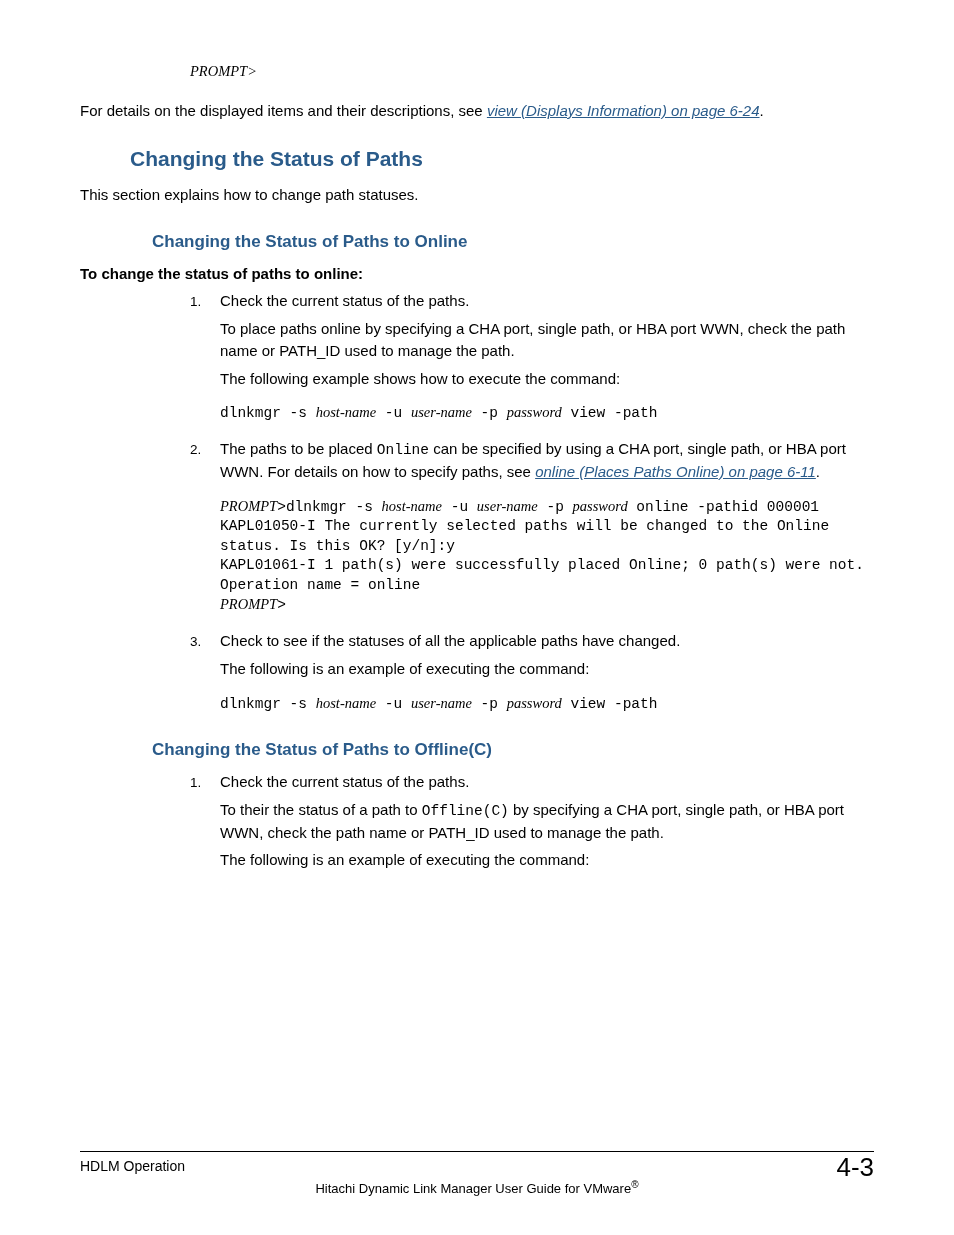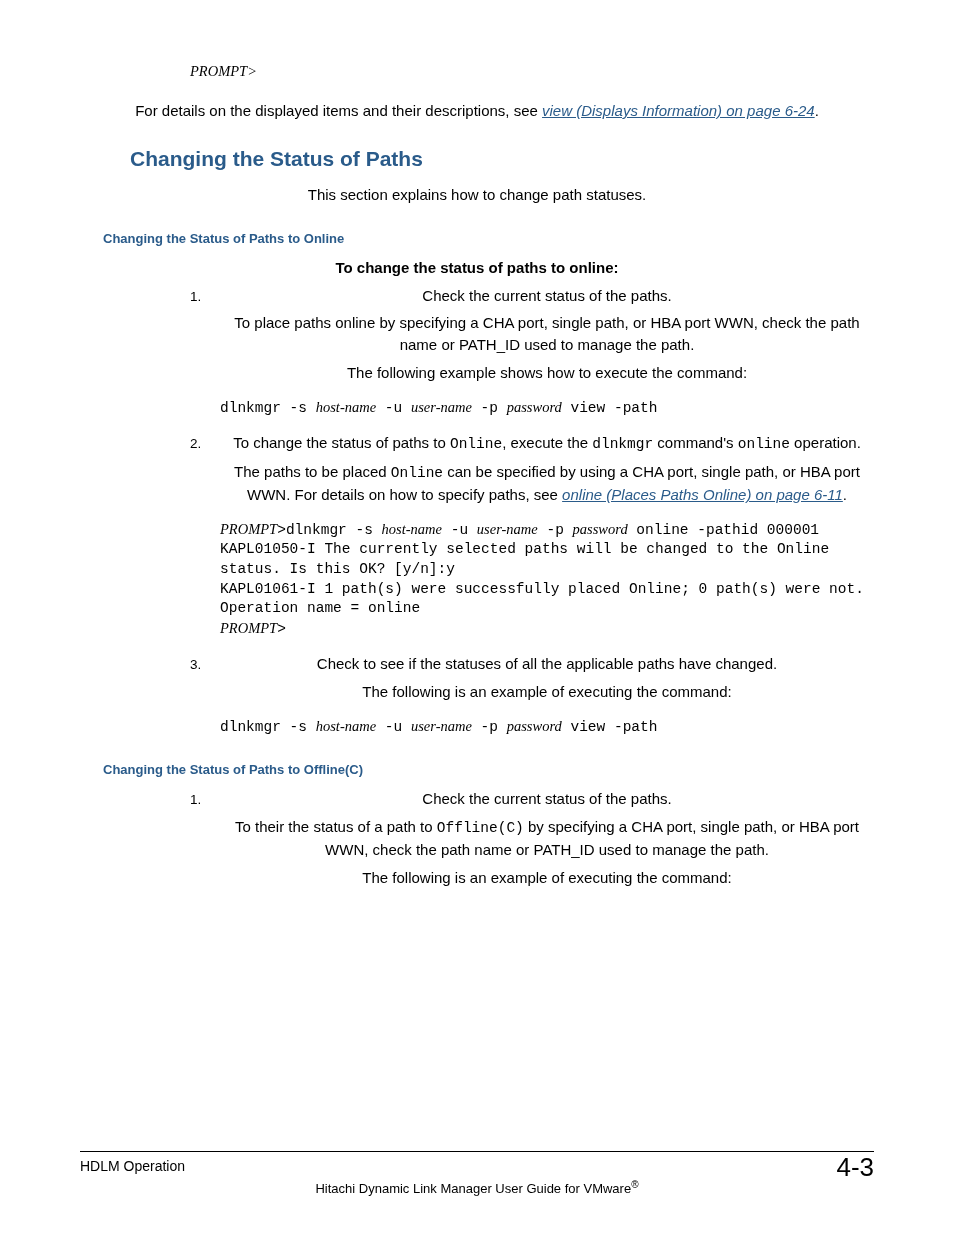--- a/index.html
+++ b/index.html
@@ -29,23 +29,23 @@
     font-style: italic;
   }
   h2.sec {
     color: #2a5b8a;
     font-size: 21px;
     font-weight: bold;
     margin: 22px 0 10px 50px;
   }
   h3.sub {
     color: #2a5b8a;
-    font-size: 13px;
+    font-size: 17px;
     font-weight: bold;
-    margin: 24px 0 8px 23px;
+    margin: 24px 0 8px 72px;
   }
   .bold { font-weight: bold; }
   ol {
     list-style: none;
     padding-left: 0;
     margin: 0;
   }
   ol li {
     position: relative;
     padding-left: 30px;
@@ -57,21 +57,21 @@
     font-size: 13.5px;
     top: 2px;
   }
   .codeblock {
     font-family: "Courier New", Courier, monospace;
     font-size: 14.5px;
     white-space: pre-wrap;
     margin: 14px 0 14px 0;
     line-height: 1.35;
   }
-  .p { margin: 6px 0; text-align: center; }
+  .p { margin: 6px 0; }
   .footer {
     position: absolute;
     bottom: 36px;
     left: 80px;
     right: 80px;
   }
   .footer-line {
     border-top: 1px solid #000;
     margin-bottom: 4px;
     position: relative;
@@ -119,23 +119,20 @@
     <span class="num">1.</span>
     <div class="p">Check the current status of the paths.</div>
     <div class="p">To place paths online by specifying a CHA port, single path, or HBA port WWN, check the path name or PATH_ID used to manage the path.</div>
     <div class="p">The following example shows how to execute the command:</div>
     <div class="codeblock"><span>dlnkmgr -s </span><span class="italic">host-name</span><span> -u </span><span class="italic">user-name</span><span> -p </span><span class="italic">password</span><span> view -path</span></div>
   </li>
 
   <li>
     <span class="num">2.</span>
     <div class="p">
-      <span>To change the status of paths to </span><span class="mono">Online</span><span>, execute the </span><span class="mono">dlnkmgr</span><span> command's </span><span class="mono">online</span><span> operation.</span>
-    </div>
-    <div class="p">
       <span>The paths to be placed </span><span class="mono">Online</span><span> can be specified by using a CHA port, single path, or HBA port WWN. For details on how to specify paths, see </span><a class="link">online (Places Paths Online) on page 6-11</a><span>.</span>
     </div>
     <div class="codeblock"><span class="italic">PROMPT</span><span>&gt;dlnkmgr -s </span><span class="italic">host-name</span><span> -u </span><span class="italic">user-name</span><span> -p </span><span class="italic">password</span><span> online -pathid 000001
 KAPL01050-I The currently selected paths will be changed to the Online status. Is this OK? [y/n]:y
 KAPL01061-I 1 path(s) were successfully placed Online; 0 path(s) were not. Operation name = online
 </span><span class="italic">PROMPT</span><span>&gt;</span></div>
   </li>
 
   <li>
     <span class="num">3.</span>

